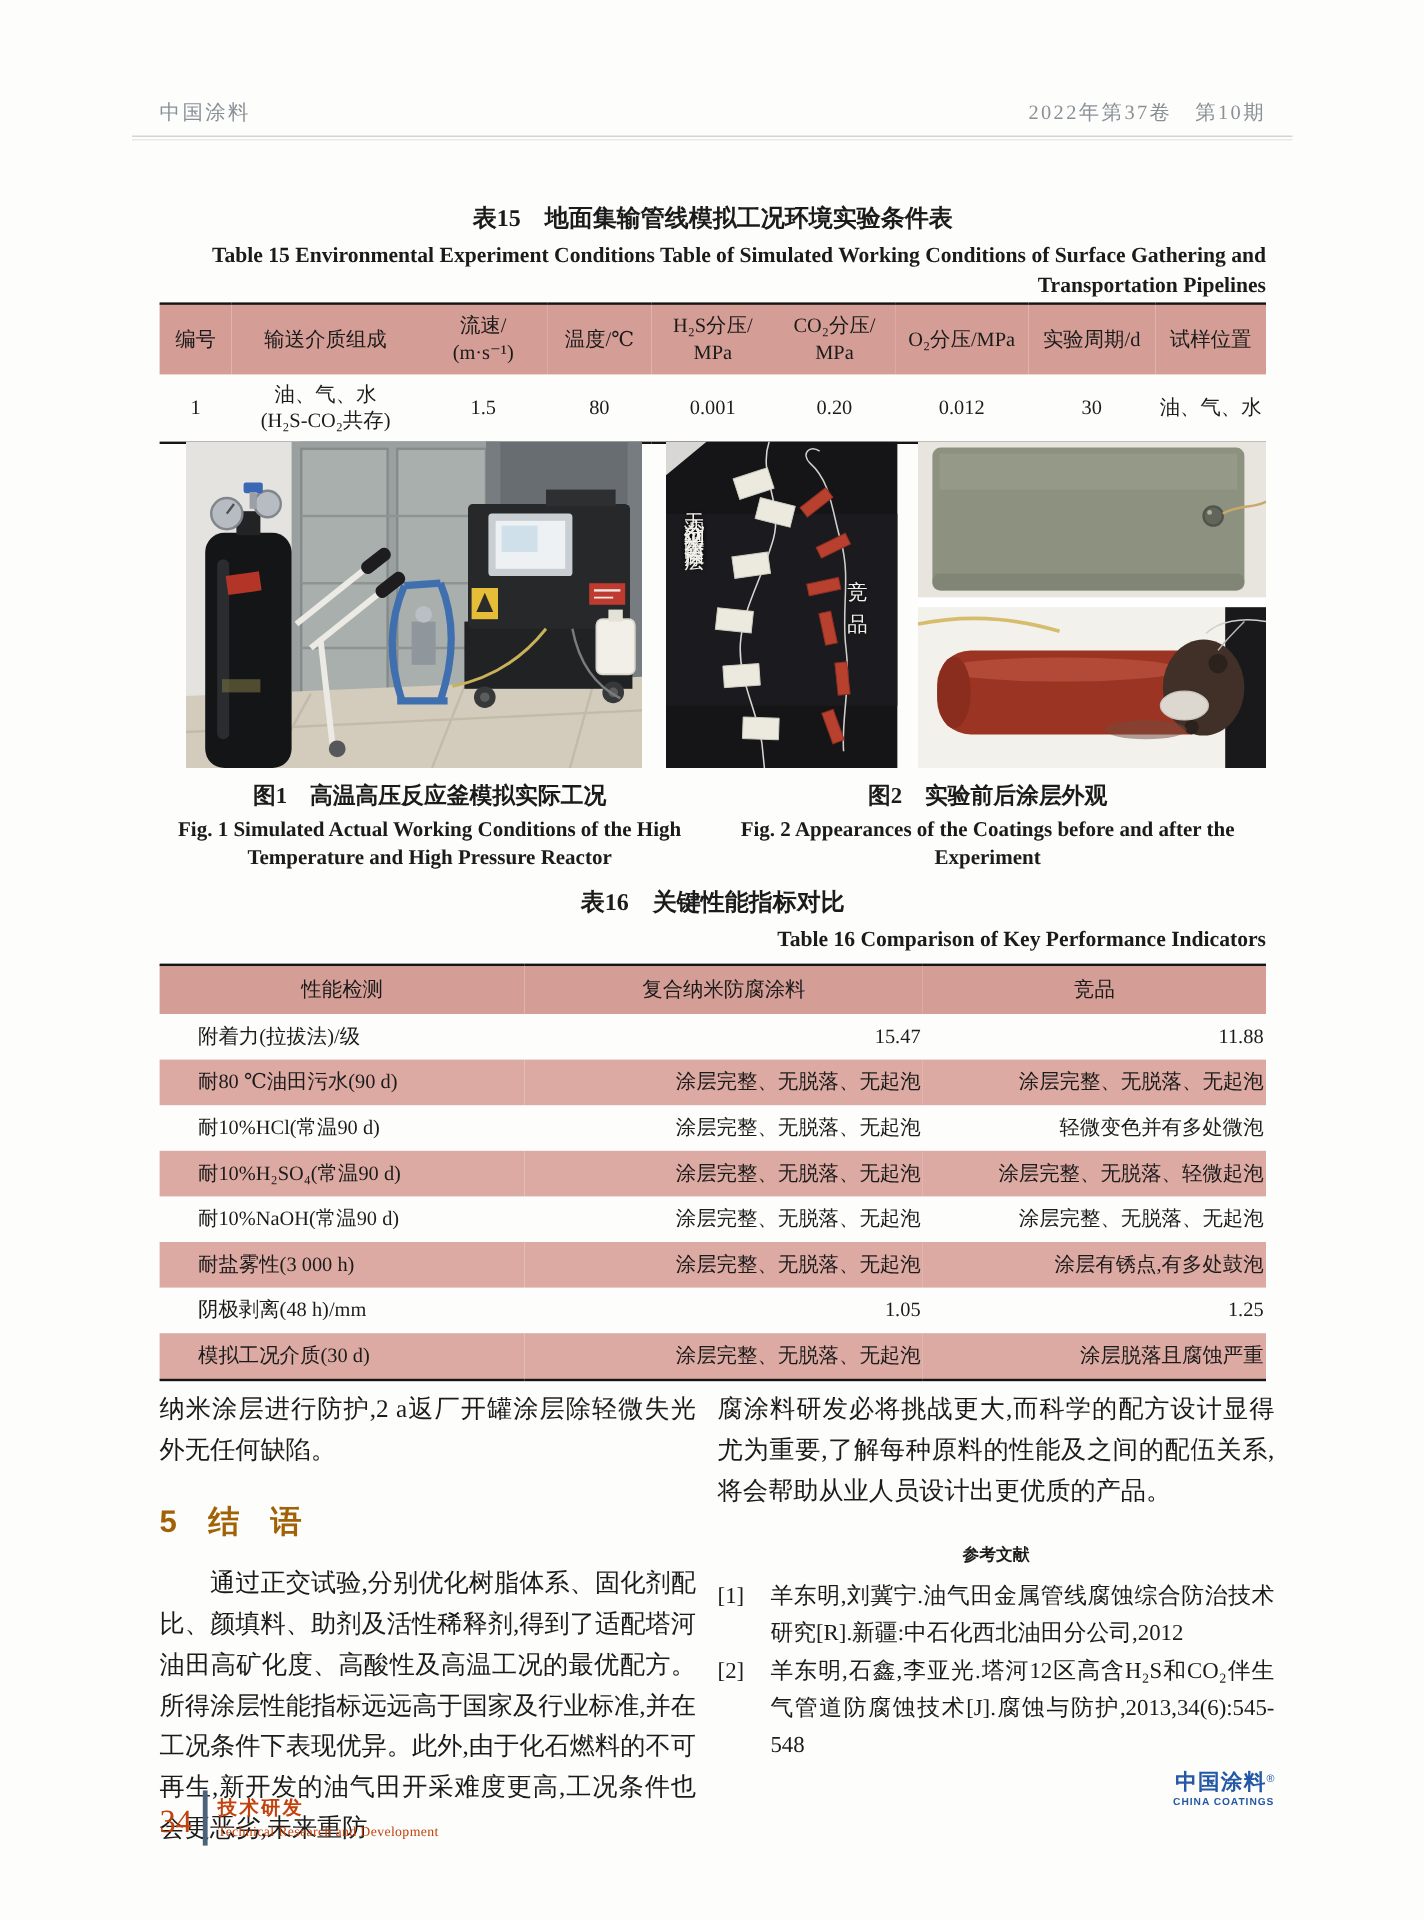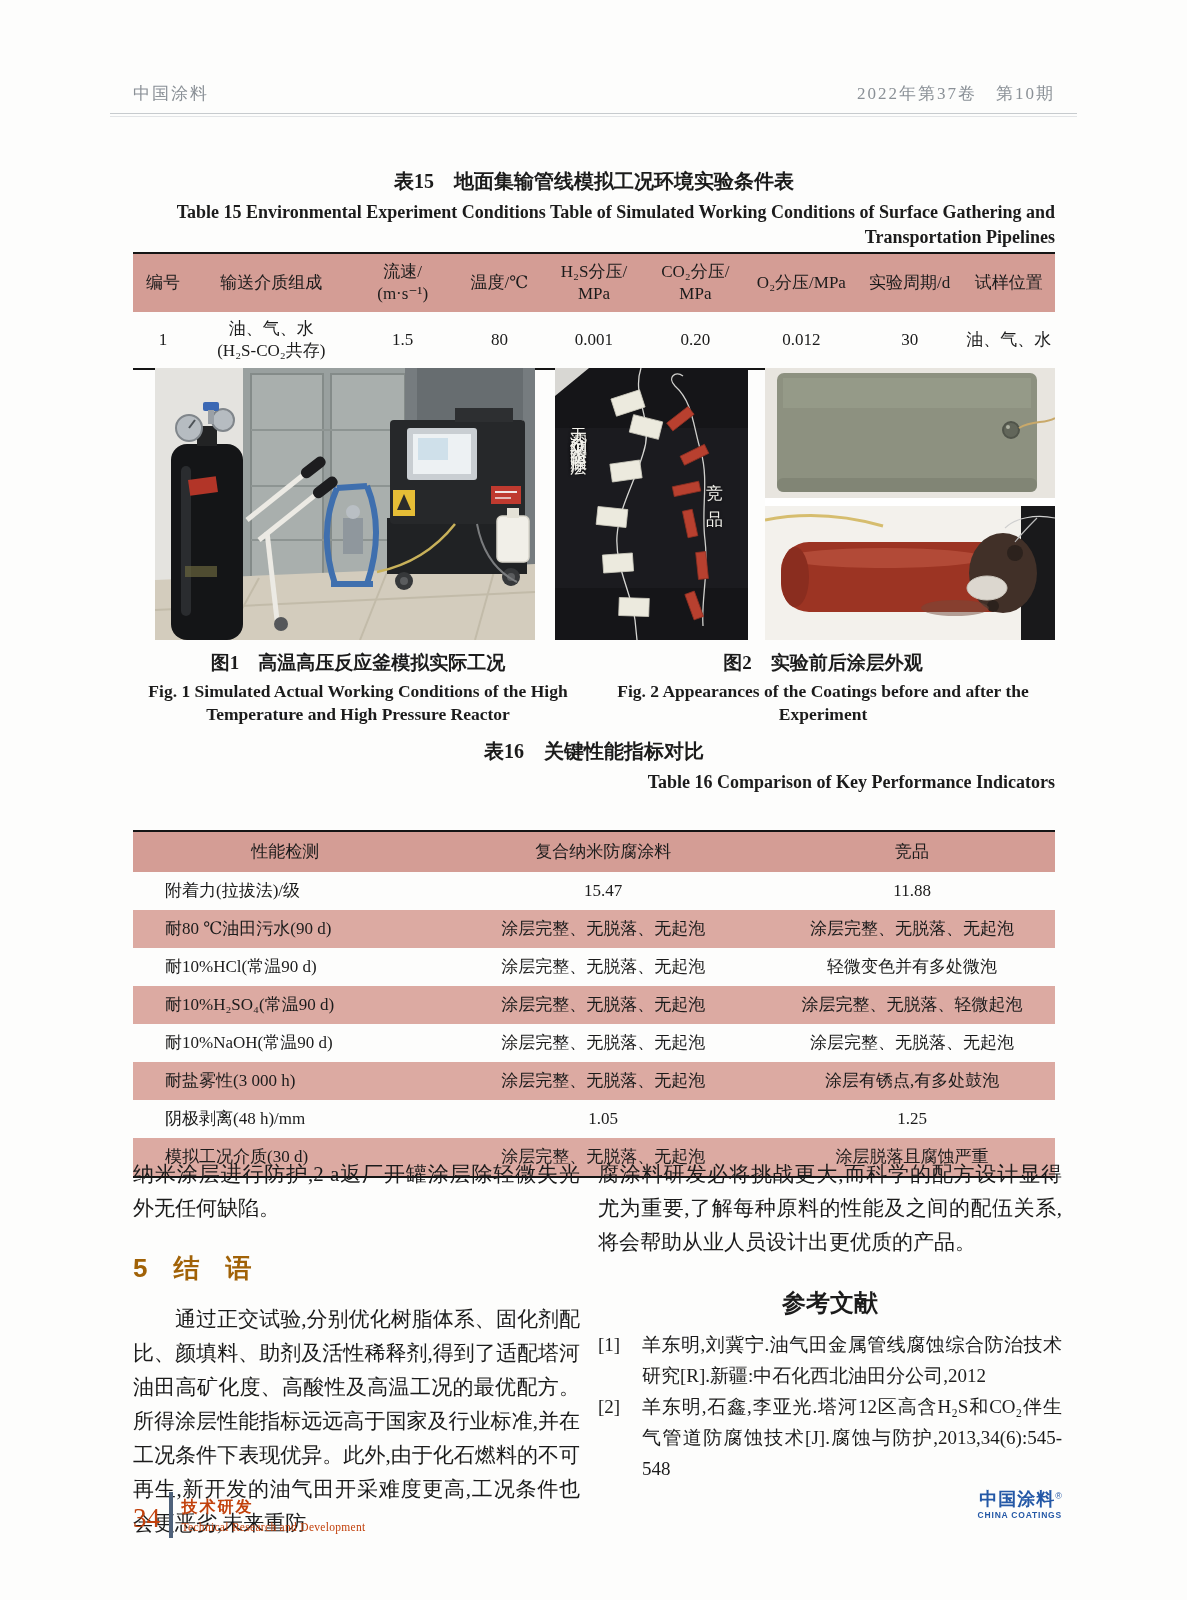--- a/index.html
+++ b/index.html
@@ -24,23 +24,23 @@
   
   table.tbl { position:absolute; left:133px; width:922px; border-collapse:collapse;
               table-layout:fixed; border-top:2.5px solid #151515; border-bottom:2.5px solid #151515; }
   .tbl th, .tbl td { text-align:center; font-weight:normal; font-size:17px;
                      line-height:1.32; white-space:pre-line; padding:3px 2px;
                      vertical-align:middle; }
   .tbl thead th { background:#d49d95; }
   .t15 { top:252px; }
   .t15 thead th { height:52px; }
   .t15 tbody td { height:50px; }
-  .t16 { top:830px; }
+  .t16 { top:803px; }
   .t16 thead th { height:34px; }
-  .t16 tbody td { height:32px; }
+  .t16 tbody td { height:32px;text-align:right; }
   .t16 tbody tr:nth-child(even) { background:#dcaaa2; }
   .t16 tbody td:first-child { text-align:left; padding-left:32px; }
   
   .figs { position:absolute; left:133px; top:368px; width:922px; display:flex; }
   .figbox { position:relative; flex:none; }
   .fig1 { margin-left:22px; width:380px; height:272px; }
   .fig2a { margin-left:20px; width:193px; height:272px; }
   .fig2b { margin-left:17px; width:290px; height:272px; }
   .vlabel { position:absolute; writing-mode:vertical-rl; color:#f3f2ec;
             font-family:"Liberation Sans","DejaVu Sans",sans-serif;
@@ -57,21 +57,21 @@
             line-height:1.32; margin-top:4px; }
   
   .cols { position:absolute; left:133px; top:1157px; width:929px; display:flex; }
   .colL { width:447px; flex:none; }
   .colR { width:464px; margin-left:18px; flex:none; }
   .para { margin:0; font-size:21px; line-height:34px; text-align:justify;
           text-justify:inter-ideograph; }
   .indent { text-indent:2em; }
   .h5 { margin:26px 0 16px 0; color:#a16207; font-size:26px; font-weight:bold;
         font-family:"Liberation Sans","DejaVu Sans",sans-serif; }
-  .ref-h { text-align:center; font-weight:bold; font-size:24px; margin:28px 0 10px 0; }
+  .ref-h { text-align:center; font-weight:bold; font-size:14px; margin:28px 0 10px 0; }
   .ref { display:flex; font-size:19px; line-height:31px; text-align:justify; }
   .ref-marker { flex:none; width:30px; }
   .ref-text { flex:1; padding-left:14px; }
   
   .logo { text-align:right; margin-top:6px; color:#2458a6;
           font-family:"Liberation Sans","DejaVu Sans",sans-serif; line-height:1.1; }
   .logo-zh { font-size:18px; font-weight:bold; letter-spacing:1px; }
   .logo-reg { font-size:9px; vertical-align:super; }
   .logo-en { font-size:8.5px; font-weight:bold; letter-spacing:0.8px; margin-top:1px; }
   

